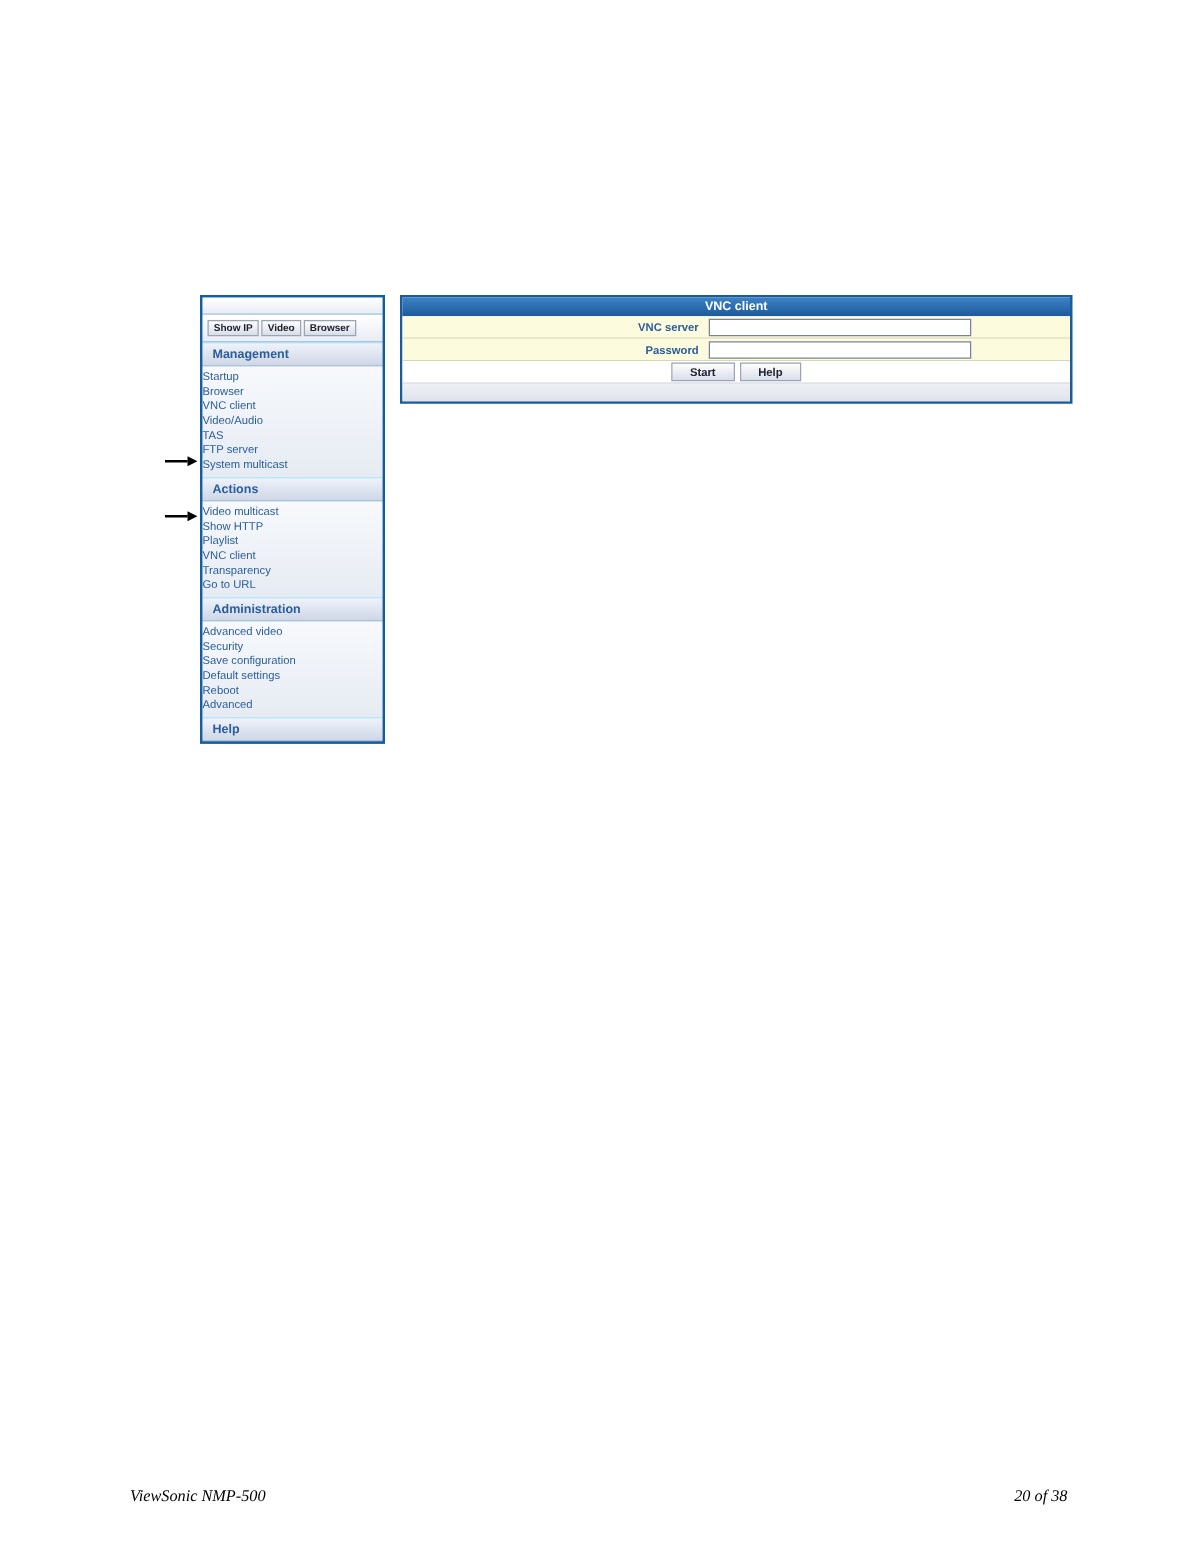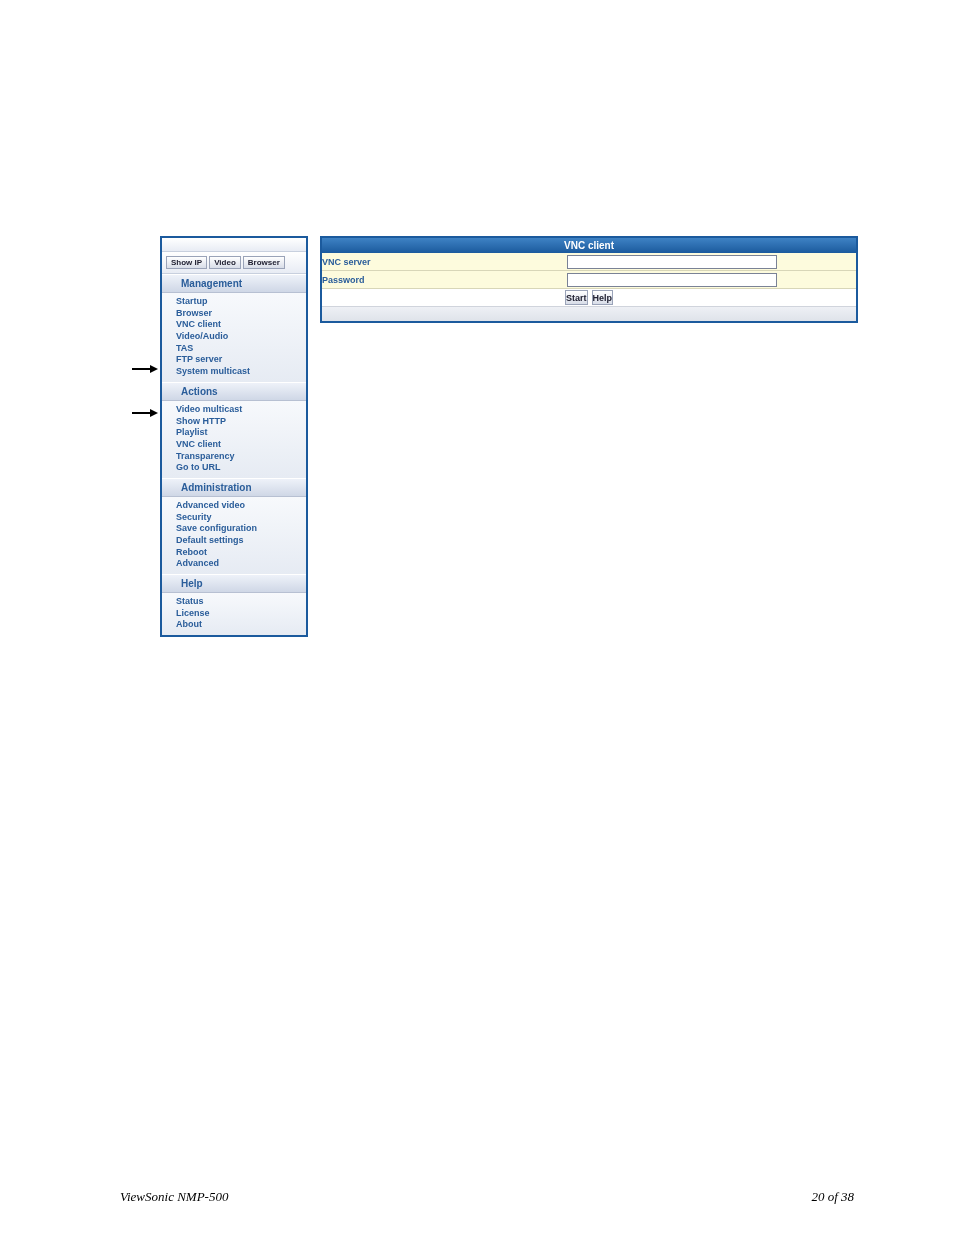--- a/index.html
+++ b/index.html
@@ -42,29 +42,28 @@
     background: linear-gradient(#ffffff, #d8dde8);
     border: 1px solid #9aa3b8;
     padding: 1px 4px;
     cursor: pointer;
     font-family: Verdana, Arial, sans-serif;
   }
   .sb-header {
     font-size: 10px;
     font-weight: bold;
     color: #2a5d9a;
-    padding: 3px 19px;
+    padding: 3px 8px;
     background: linear-gradient(#eef2f9, #cfd7e6);
     border-top: 1px solid #ffffff;
     border-bottom: 1px solid #b7c0d2;
   }
   .sb-items {
-    padding: 3px 6px 4px 14px;
+    padding: 3px 6px 4px 0;
     background: linear-gradient(#f7f9fc, #e6ebf3);
-    font-weight: bold;
   }
   .sb-item {
     font-size: 9px;
     color: #2a5d9a;
     line-height: 1.3;
     cursor: pointer;
   }
   .content {
     position: absolute;
     left: 160px;
@@ -92,24 +91,25 @@
     background: #ffffff;
     border-bottom: 1px solid #d0d4dc;
   }
   .ct-row.gray {
     background: linear-gradient(#eef0f5, #dfe3ea);
     border-bottom: none;
     height: 14px;
   }
   .ct-label {
     width: 245px;
+    text-align: right;
     font-size: 9px;
     font-weight: bold;
     color: #2a5d9a;
-    padding-right: 20px;
+    padding-right: 8px;
   }
   .ct-field {
     flex: 1;
     display: flex;
     align-items: center;
     gap: 6px;
   }
   .ct-input {
     width: 210px;
     height: 14px;
@@ -117,40 +117,40 @@
     background: #ffffff;
     font-size: 9px;
     padding: 0 2px;
   }
   .ct-btn {
     font-size: 9px;
     font-weight: bold;
     color: #223;
     background: linear-gradient(#ffffff, #d8dde8);
     border: 1px solid #9aa3b8;
-    padding: 0px 0;
+    padding: 0px 14px;
     cursor: pointer;
     font-family: Verdana, Arial, sans-serif;
     height: 15px;
   }
   .ct-btn-wrap {
     width: 100%;
     display: flex;
     justify-content: center;
     gap: 4px;
   }
   .arrow {
     position: absolute;
     width: 26px;
     height: 10px;
   }
   .arrow svg { width: 100%; height: 100%; display: block; }
   .footer {
     position: absolute;
-    left: 120px;
+    left: 104px;
     right: 100px;
     bottom: 30px;
     display: flex;
     justify-content: space-between;
     font-style: italic;
     font-size: 13px;
     color: #000;
     font-family: "Times New Roman", serif;
   }
 </style>
@@ -207,25 +207,20 @@
       <div class="sb-items">
         <div class="sb-item">Advanced video</div>
         <div class="sb-item">Security</div>
         <div class="sb-item">Save configuration</div>
         <div class="sb-item">Default settings</div>
         <div class="sb-item">Reboot</div>
         <div class="sb-item">Advanced</div>
       </div>
 
       <div class="sb-header">Help</div>
-      <div class="sb-items">
-        <div class="sb-item">Status</div>
-        <div class="sb-item">License</div>
-        <div class="sb-item">About</div>
-      </div>
     </div>
 
     <div class="content">
       <div class="ct-titlebar">VNC client</div>
 
       <div class="ct-row">
         <div class="ct-label">VNC server</div>
         <div class="ct-field">
           <input class="ct-input" type="text" style="">
         </div>

